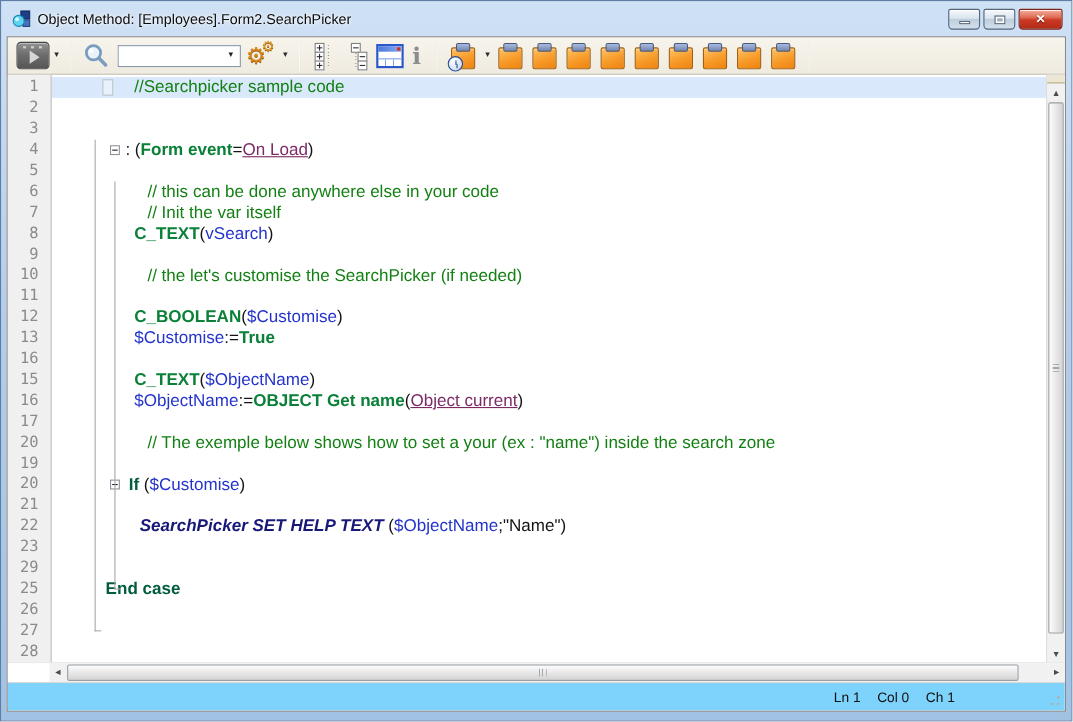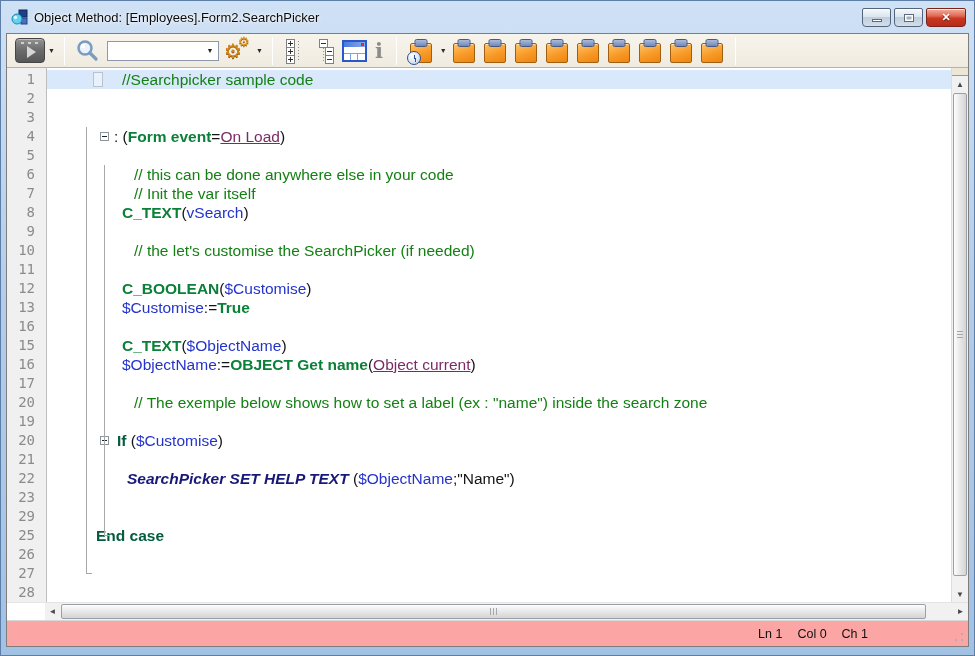--- a/index.html
+++ b/index.html
@@ -100,21 +100,21 @@
   .hscroll-row{flex:0 0 18px;display:flex;align-items:stretch;background:#fff;border-top:1px solid #e4e4e4;}
   .hspacer{flex:0 0 38px;background:#fff;}
   .harrow{flex:0 0 15px;display:flex;align-items:center;justify-content:center;font-size:8px;color:#4a4a4a;background:#f1f1f1;}
   .htrack{flex:1 1 auto;position:relative;background:#f1f1f1;}
   .hthumb{position:absolute;left:1px;top:1px;bottom:1px;width:calc(100% - 28px);
     border:1px solid #9aa0a6;border-radius:2px;
     background:linear-gradient(180deg,#fdfdfd 0%,#e8e8e8 50%,#d4d4d4 100%);}
   .grip-v{position:absolute;left:50%;top:3px;bottom:3px;width:7px;margin-left:-4px;
     background:repeating-linear-gradient(90deg,#a2a8ae 0 1px,transparent 1px 3px);}
   
-  .statusbar{flex:0 0 26px;background:#fca5a5;border-top:1px solid #d8d8d8;position:relative;
+  .statusbar{flex:0 0 26px;background:#7dd3fc;border-top:1px solid #d8d8d8;position:relative;
     display:flex;align-items:center;justify-content:flex-end;font-size:12.5px;color:#101010;}
   .status-item{margin-right:15px;}
   .status-item:last-of-type{margin-right:100px;}
   .resize-grip{position:absolute;right:4px;bottom:4px;width:10px;height:10px;
     background:
       radial-gradient(circle at 8px 2px,#b0b0b0 1px,transparent 1.4px),
       radial-gradient(circle at 8px 8px,#b0b0b0 1px,transparent 1.4px),
       radial-gradient(circle at 2px 8px,#b0b0b0 1px,transparent 1.4px);}
 </style>
 </head>
@@ -318,21 +318,21 @@
           </div>
           <div class="code-line"></div>
           <div class="code-line">
             <span class="code-text" style="left: 75px;"><span class="cmd">C_TEXT</span><span class="pln">(</span><span class="var">$ObjectName</span><span class="pln">)</span></span>
           </div>
           <div class="code-line">
             <span class="code-text" style="left: 75px;"><span class="var">$ObjectName</span><span class="pln">:=</span><span class="cmd">OBJECT Get name</span><span class="pln">(</span><span class="cst">Object current</span><span class="pln">)</span></span>
           </div>
           <div class="code-line"></div>
           <div class="code-line">
-            <span class="code-text" style="left: 87px;"><span class="cmt">// The exemple below shows how to set a label (ex : "name") inside the search zone</span></span>
+            <span class="code-text" style="left: 87px;"><span class="cmt">// The exemple below shows how to set a your (ex : "name") inside the search zone</span></span>
           </div>
           <div class="code-line"></div>
           <div class="code-line">
             <span class="fold-box" style="left: 53px;"></span>
             <span class="code-text" style="left: 70px;"><span class="kw">If</span><span class="pln"> (</span><span class="var">$Customise</span><span class="pln">)</span></span>
           </div>
           <div class="code-line"></div>
           <div class="code-line">
             <span class="code-text" style="left: 80px;"><span class="plg">SearchPicker SET HELP TEXT</span><span class="pln"> (</span><span class="var">$ObjectName</span><span class="pln">;</span><span class="str">"Name"</span><span class="pln">)</span></span>
           </div>

